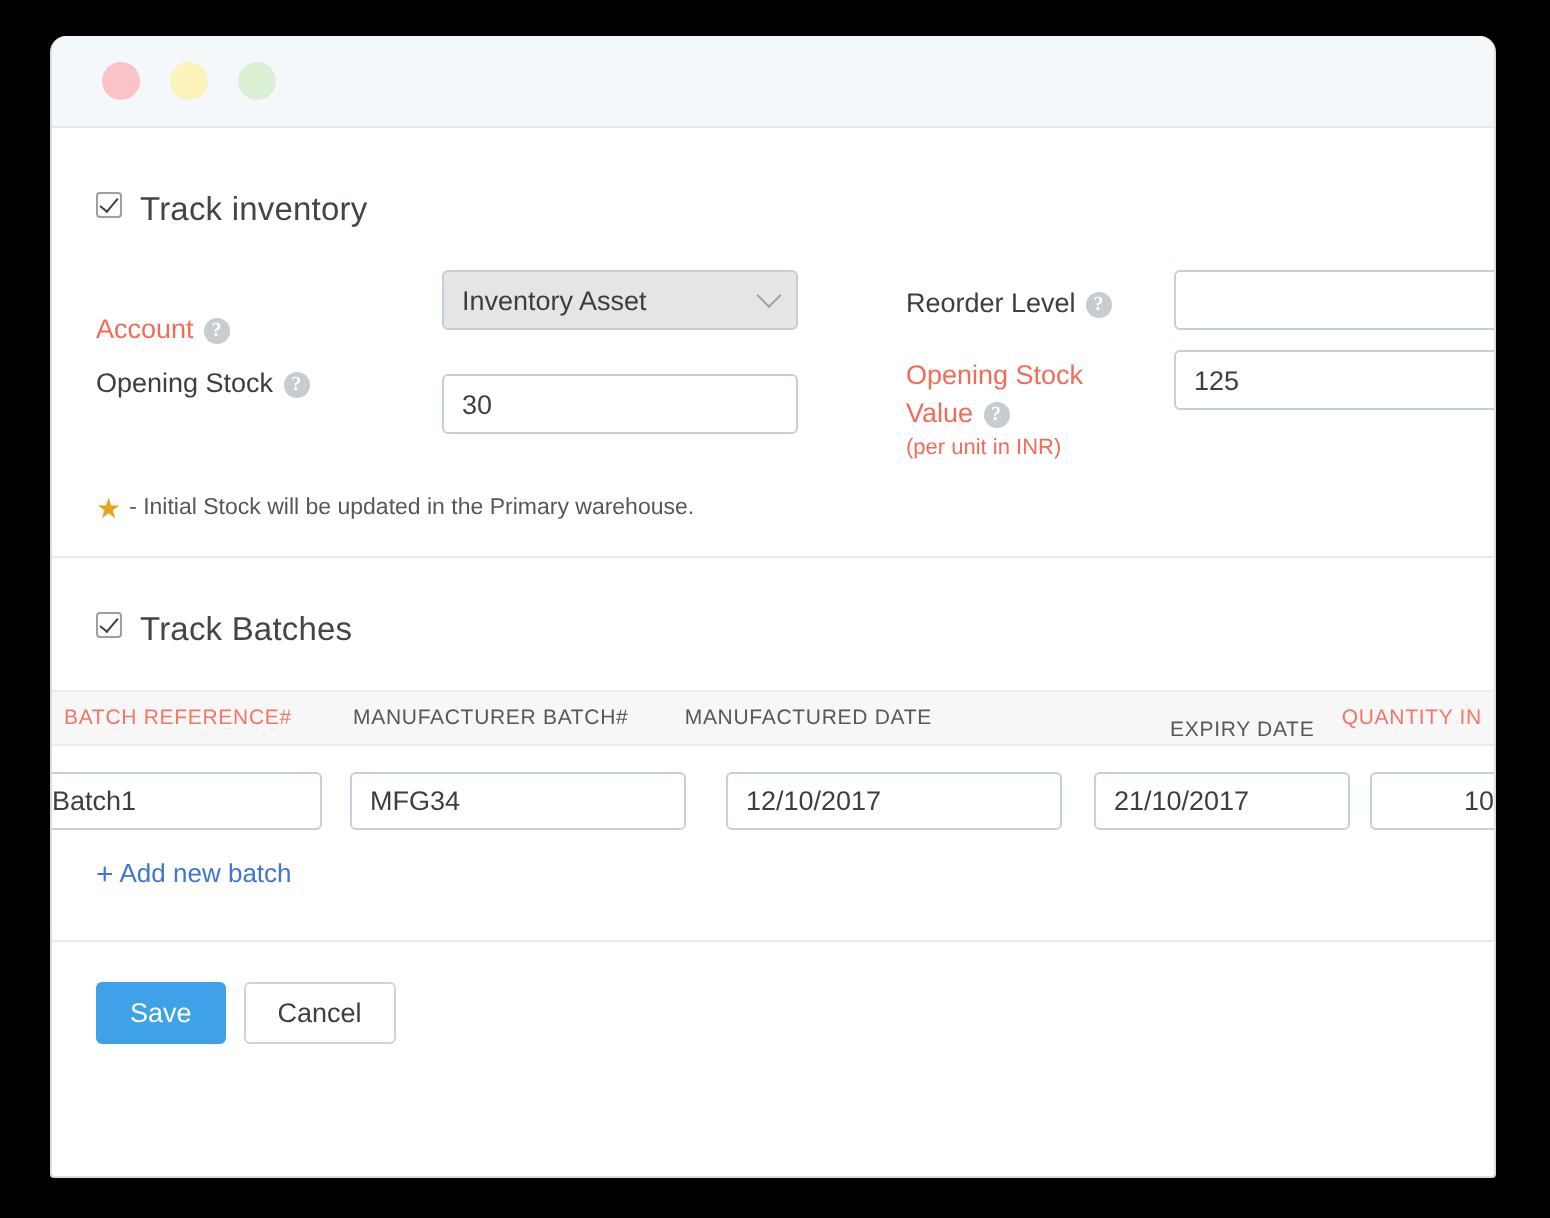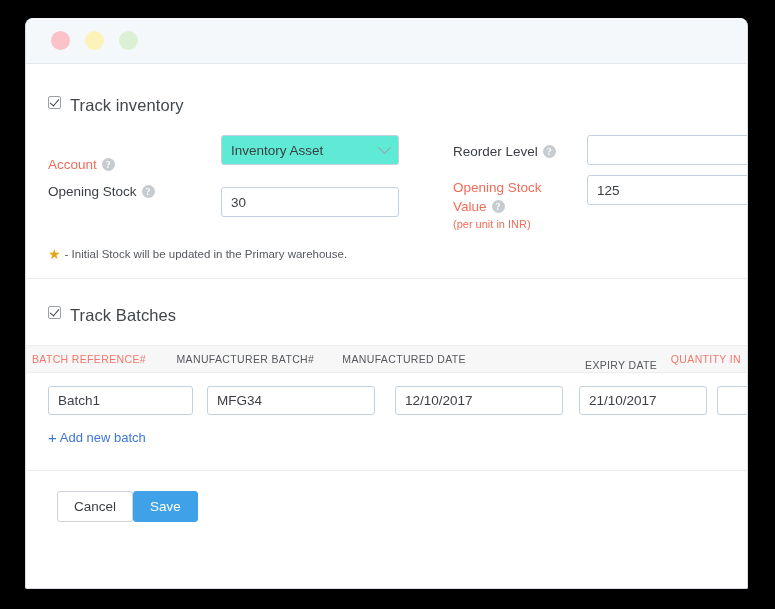--- a/index.html
+++ b/index.html
@@ -143,21 +143,21 @@
   .inp::placeholder { color: #b4bbc2; }
 
   .select-wrap {
     position: absolute;
   }
   .select-box {
     width: 178px;
     height: 30px;
     border: 1px solid #c3d0de;
     border-radius: 3px;
-    background: #5eead4;
+    background: #e5e5e5;
     box-sizing: border-box;
     display: flex;
     align-items: center;
     padding: 4px 9px;
     font-size: 13.5px;
     color: #3b3f44;
   }
   .chev {
     margin-left: auto;
     width: 8px;
@@ -222,20 +222,21 @@
   .th.c1 { width: 145px; }
   .th.c2 { width: 162px; }
   .th.c3 { width: 188px; }
   .th.c4 { width: 144px; text-align: right; margin-top: 12px; }
   .th.c5 { width: 82px;  text-align: right; }
 
   .trow {
     display: flex;
     align-items: center;
     height: 54px;
+    justify-content: center;
   }
   .trow .inp {
     position: static;
     height: 29px;
   }
   .qty { text-align: right; }
 
   .add-row {
     font-size: 13px;
     color: #3f76d4;
@@ -355,18 +356,18 @@
       </div>
 
       <div class="add-row">
         <span class="plus">+</span><span>Add new batch</span>
       </div>
     </div>
 
     <div class="divider div-2"></div>
 
     <div class="actions">
+      <button class="btn btn-primary">Save</button>
       <button class="btn btn-secondary">Cancel</button>
-      <button class="btn btn-primary">Save</button>
     </div>
 
   </div>
 </div>
 
 </body></html>

